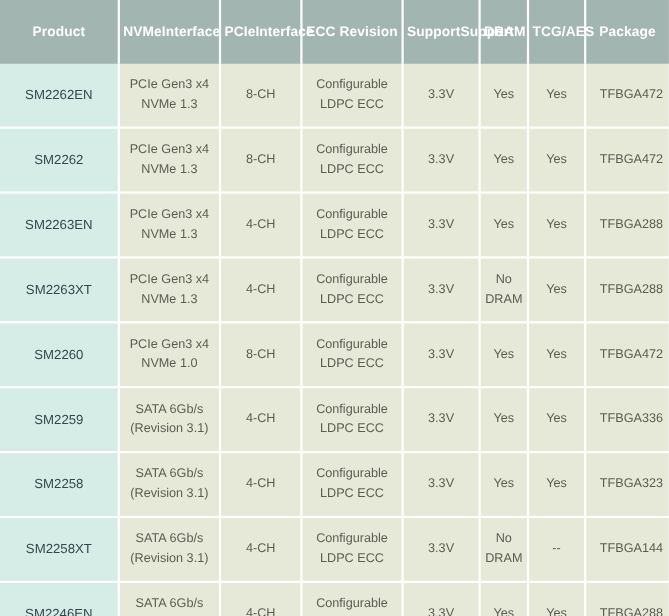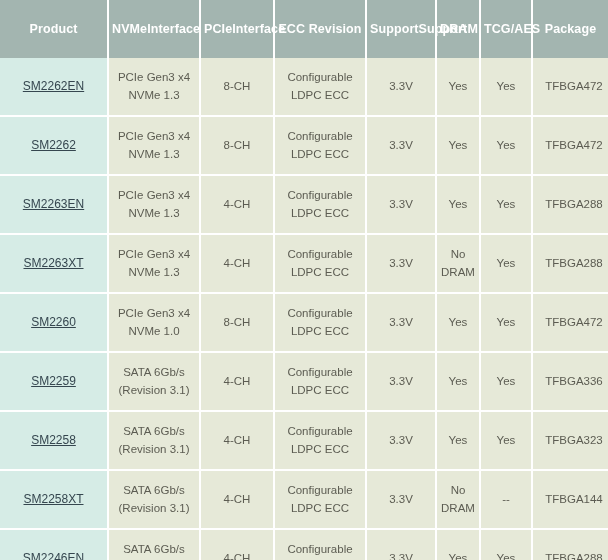--- a/index.html
+++ b/index.html
@@ -61,21 +61,20 @@
     background: #d6ece6;
   }
 
   tbody td .cell-line {
     display: block;
   }
 
   a.product-link {
     color: #35464f;
     font-size: 12px;
-    text-decoration: underline;
     cursor: pointer;
   }
 
   
   col.c-product   { width: 108px; }
   col.c-host      { width: 92px; }
   col.c-flash     { width: 74px; }
   col.c-ecc       { width: 92px; }
   col.c-voltage   { width: 70px; }
   col.c-dram      { width: 44px; }

